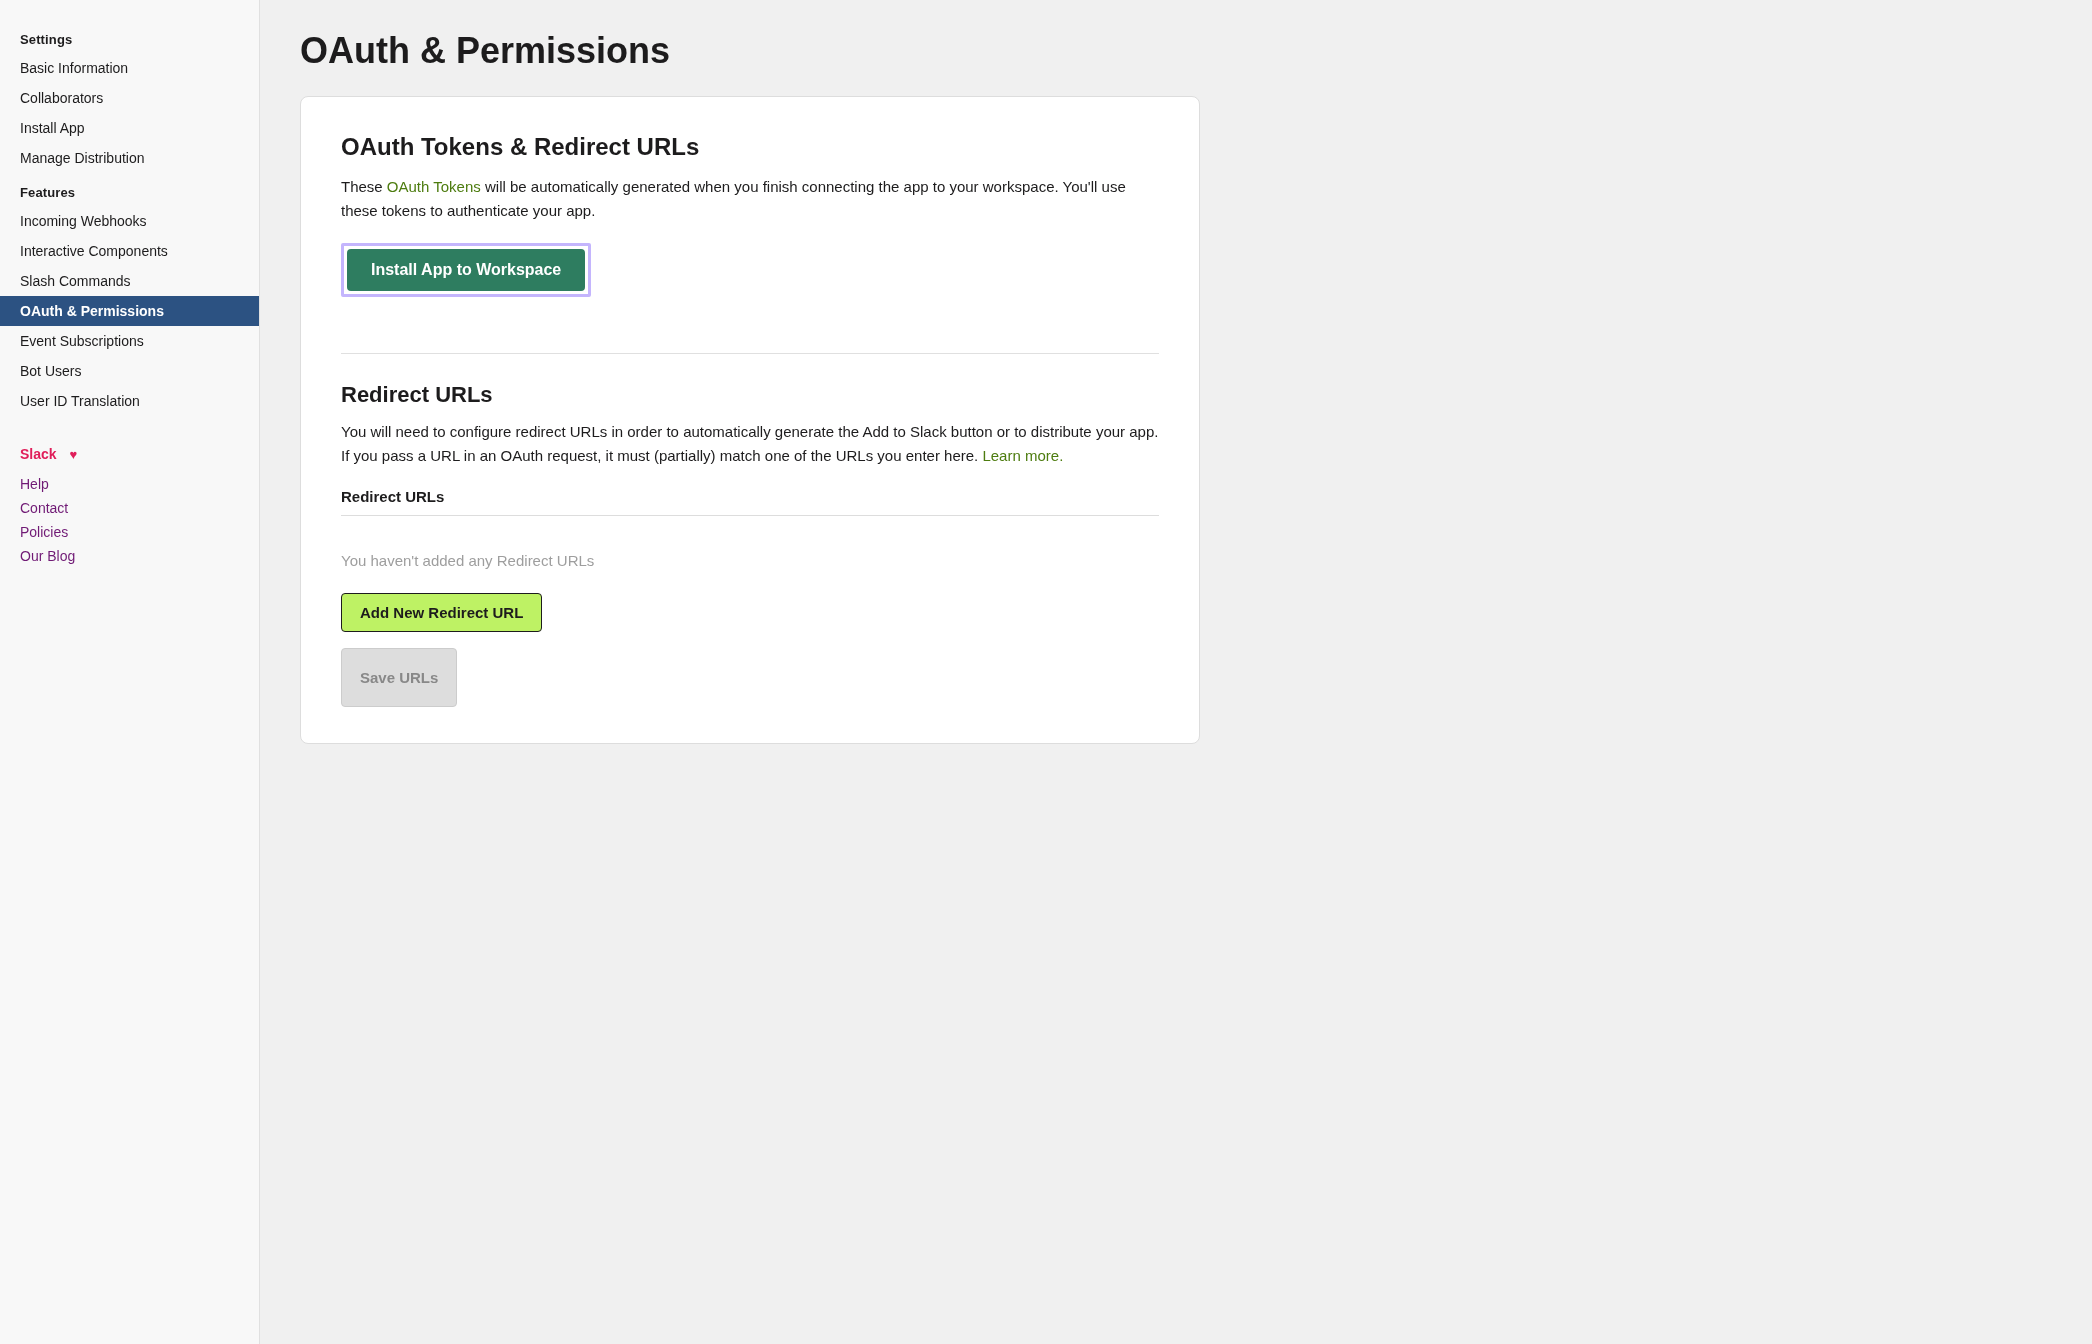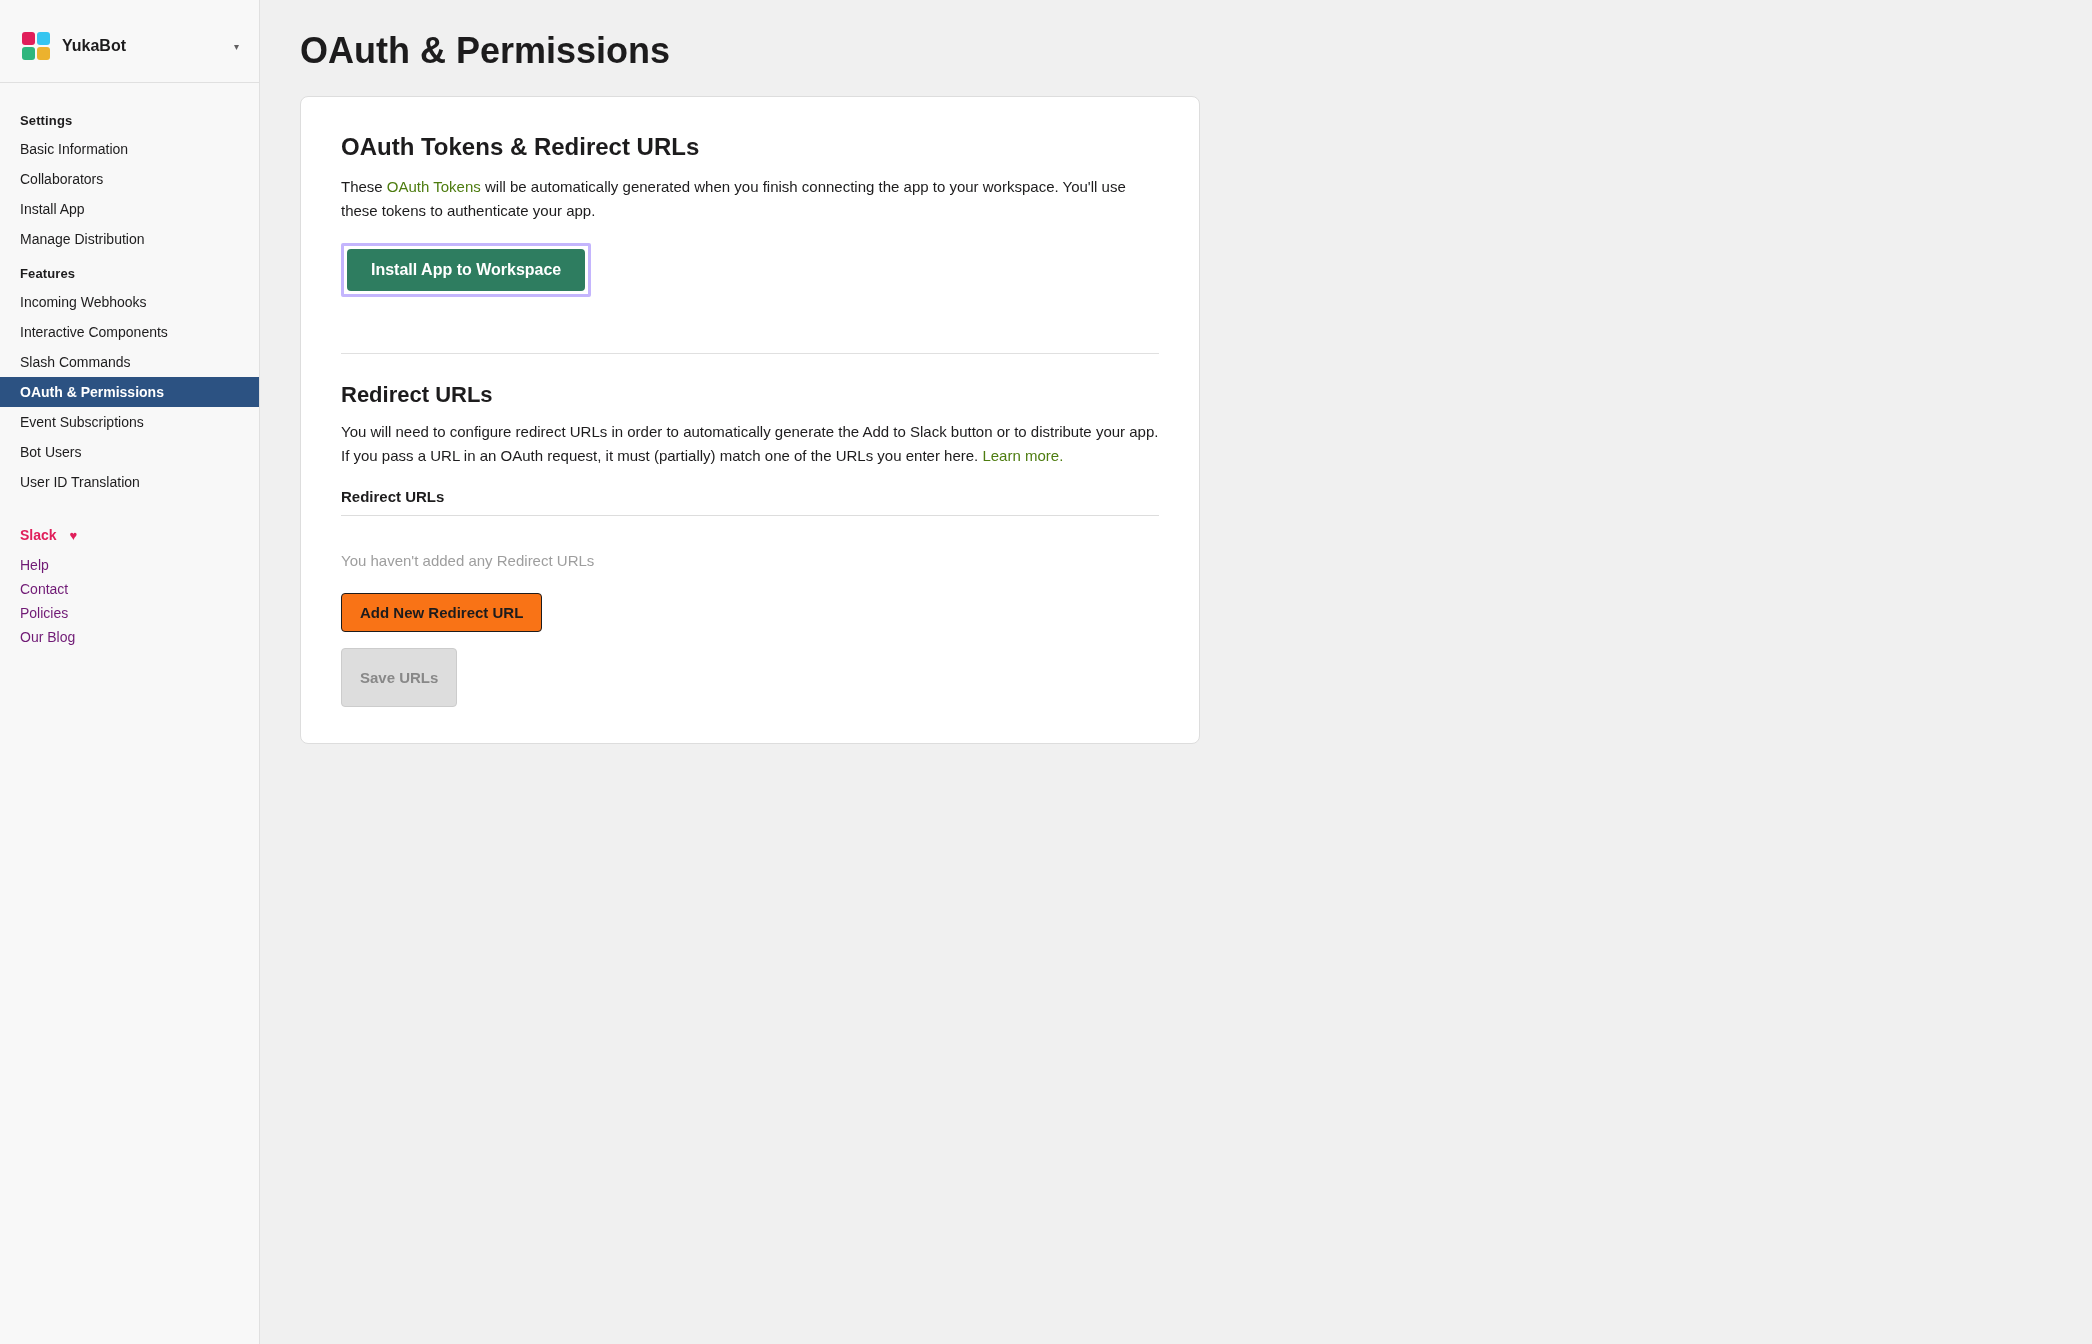--- a/index.html
+++ b/index.html
@@ -172,21 +172,21 @@
       border: none;
       border-top: 1px solid #ddd;
       margin-bottom: 16px;
     }
     .empty-state {
       color: #9e9e9e;
       font-size: 15px;
       padding: 20px 0 24px 0;
     }
     .add-redirect-btn {
-      background: #f97316;
+      background: #bef264;
       border: 1px solid #1d1c1d;
       border-radius: 4px;
       padding: 10px 18px;
       font-size: 15px;
       font-weight: 600;
       cursor: pointer;
       color: #1d1c1d;
       margin-bottom: 16px;
       display: inline-block;
     }
@@ -202,31 +202,20 @@
       display: inline-block;
     }
   </style>
 </head>
 <body>
 
 <div class="layout">
 
   <div class="sidebar">
 
-    <div class="app-selector">
-
-      <svg class="app-icon" viewBox="0 0 32 32" xmlns="http://www.w3.org/2000/svg">
-        <rect x="2" y="2" width="13" height="13" rx="3" fill="#E01E5A"></rect>
-        <rect x="17" y="2" width="13" height="13" rx="3" fill="#36C5F0"></rect>
-        <rect x="2" y="17" width="13" height="13" rx="3" fill="#2EB67D"></rect>
-        <rect x="17" y="17" width="13" height="13" rx="3" fill="#ECB22E"></rect>
-      </svg>
-      <span class="app-name">YukaBot</span>
-      <span class="chevron">▾</span>
-    </div>
 
     <div class="sidebar-section-title">Settings</div>
     <a class="sidebar-item">Basic Information</a>
     <a class="sidebar-item">Collaborators</a>
     <a class="sidebar-item">Install App</a>
     <a class="sidebar-item">Manage Distribution</a>
 
     <div class="sidebar-section-title">Features</div>
     <a class="sidebar-item">Incoming Webhooks</a>
     <a class="sidebar-item">Interactive Components</a>

